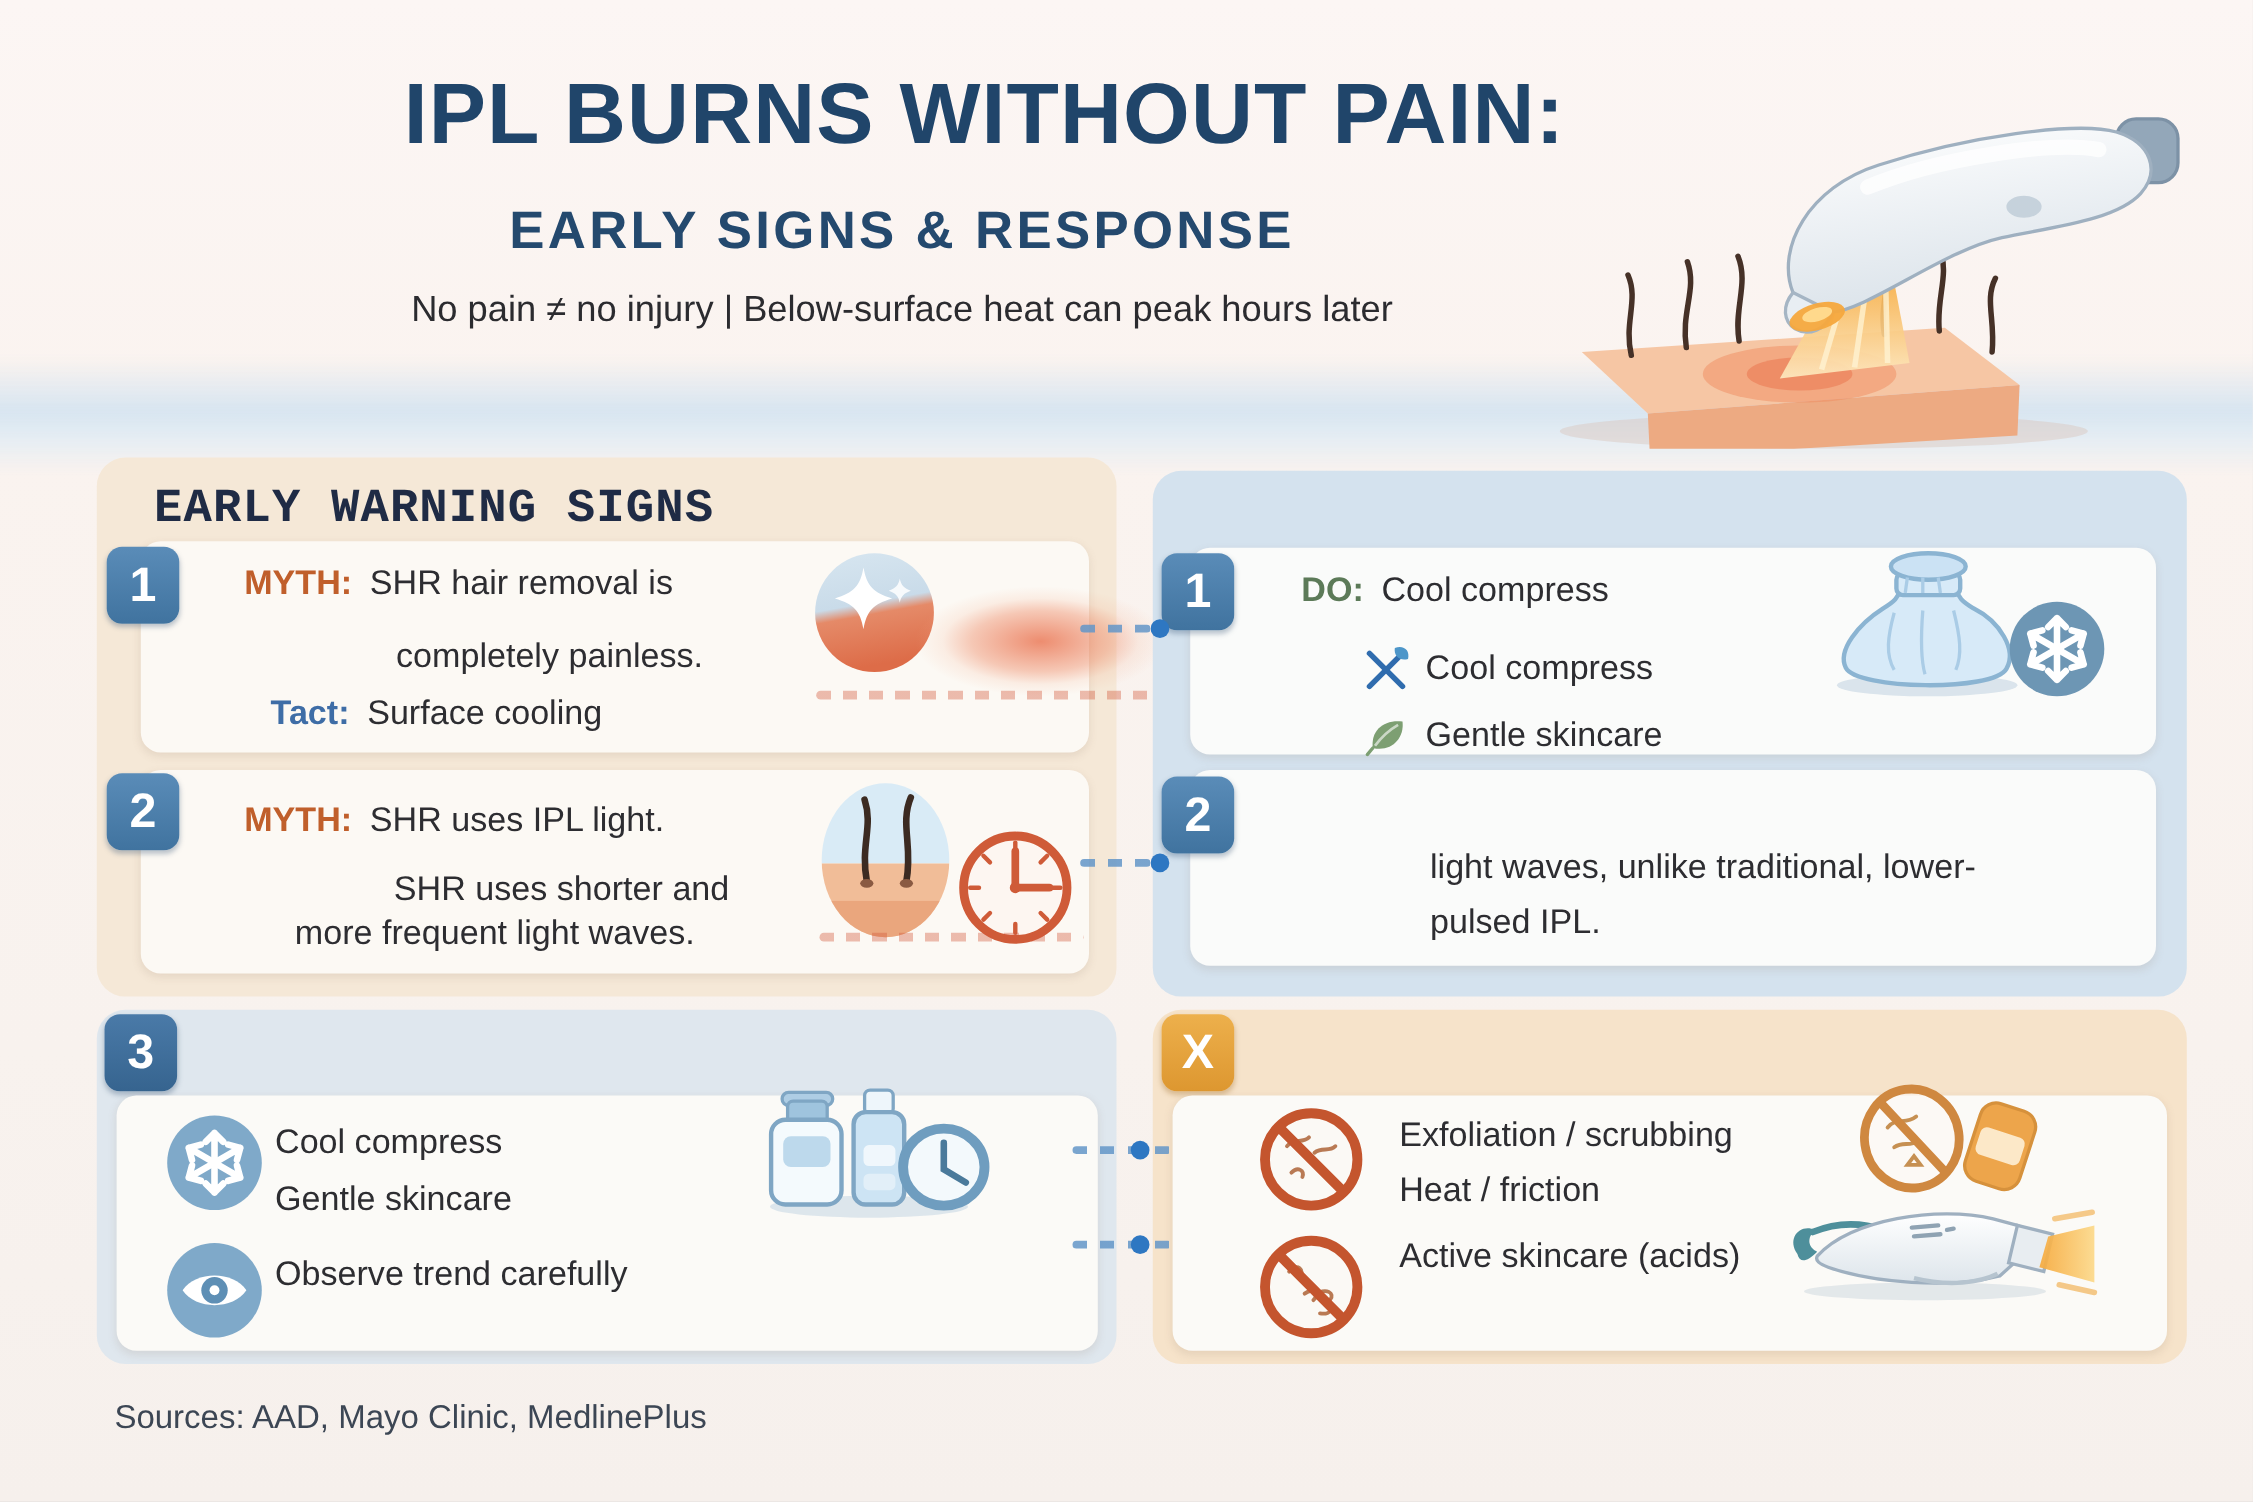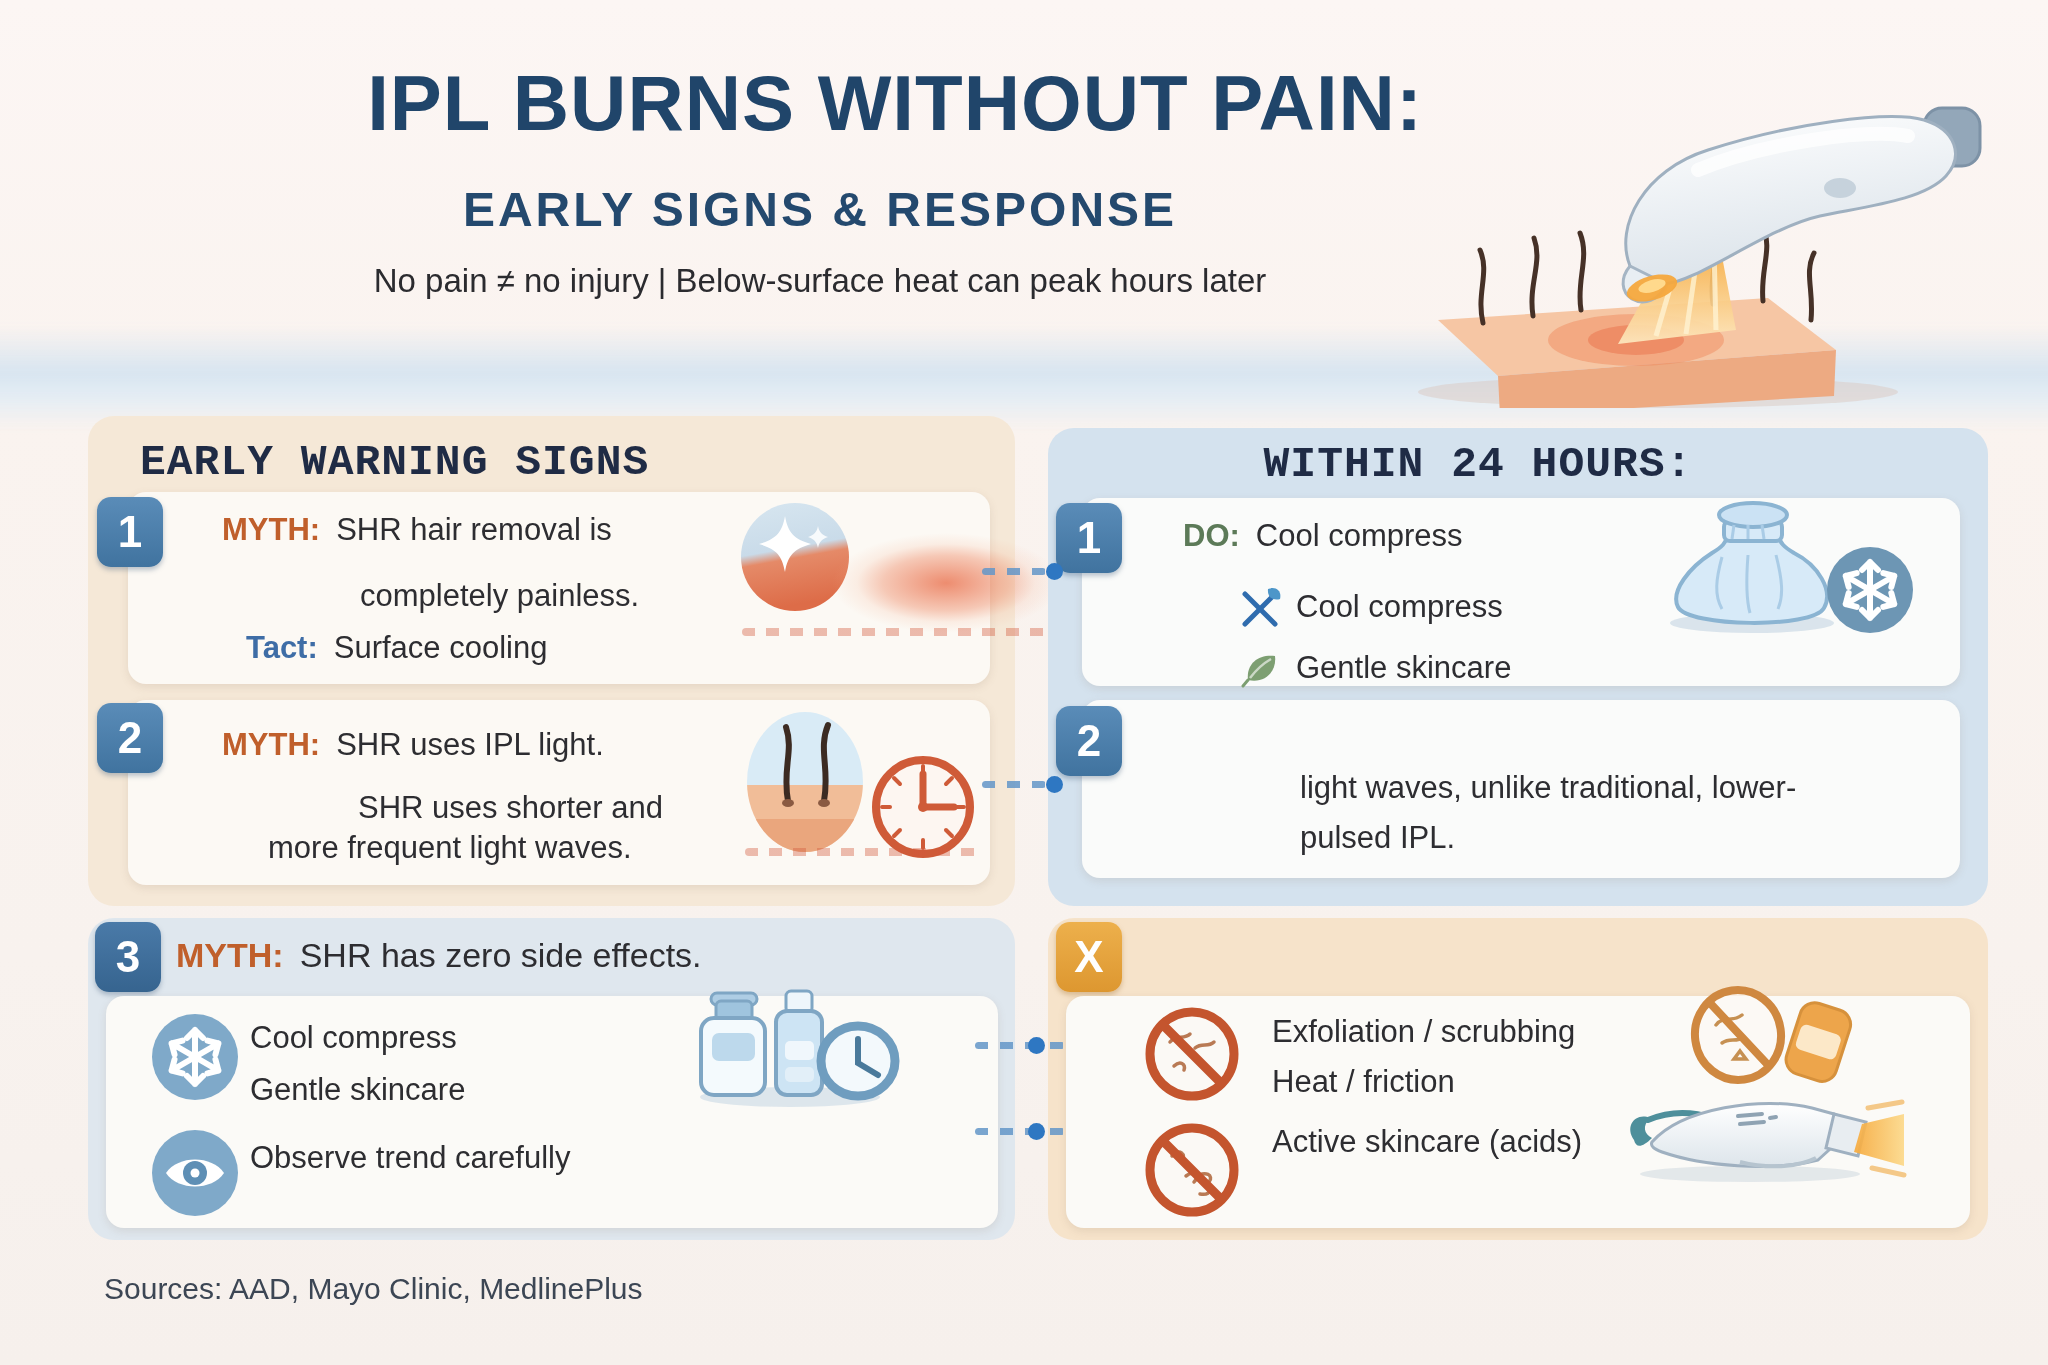--- a/index.html
+++ b/index.html
@@ -184,21 +184,20 @@
       <g stroke="#cf5b38" stroke-width="7" stroke-linecap="round">
         <line x1="57" y1="57" x2="57" y2="24"></line>
           <line x1="57" y1="57" x2="88" y2="57"></line>
       </g>
       <circle cx="57" cy="57" r="5" fill="#cf5b38"></circle>
     </svg>
   </div>
   <div class="red-dashes" style="left:745px;top:848px;width:240px;"></div>
 
   <div class="panel p-blue" style="left:1048px;top:428px;width:940px;height:478px;"></div>
-  <div class="abs center panel-heading" style="left:1048px;top:440px;width:860px;">WITHIN 24 HOURS:</div>
 
   <div class="card c-cool" style="left:1082px;top:498px;width:878px;height:188px;"></div>
   <div class="badge" style="left:1056px;top:503px;">1</div>
   <div class="abs line" style="left:1183px;top:518px;">
     <span class="lab do">DO:</span><span>Cool compress</span>
   </div>
   <div class="abs" style="left:1238px;top:586px;">
     <svg width="44" height="44" viewBox="0 0 44 44">
       <g stroke="#2f6cae" stroke-width="5" stroke-linecap="round">
         <line x1="7" y1="38" x2="37" y2="8"></line>
@@ -244,23 +243,20 @@
     </svg>
   </div>
 
   <div class="card c-cool" style="left:1082px;top:700px;width:878px;height:178px;"></div>
   <div class="badge" style="left:1056px;top:706px;">2</div>
   <div class="abs line" style="left:1300px;top:770px;">light waves, unlike traditional, lower-</div>
   <div class="abs line" style="left:1300px;top:820px;">pulsed IPL.</div>
 
   <div class="panel p-gray" style="left:88px;top:918px;width:927px;height:322px;"></div>
   <div class="badge badge-dark" style="left:95px;top:922px;">3</div>
-  <div class="abs hdr-line" style="left:176px;top:936px;">
-    <span class="lab myth">MYTH:</span><span>SHR has zero side effects.</span>
-  </div>
   <div class="card c-flat" style="left:106px;top:996px;width:892px;height:232px;"></div>
   <div class="abs" style="left:150px;top:1012px;">
     <svg width="90" height="90" viewBox="0 0 90 90">
       <circle cx="45" cy="45" r="43" fill="#7fa9c9"></circle>
       <g transform="translate(45,45)" stroke="#ffffff" stroke-width="6" stroke-linecap="round" fill="none">
         <path d="M0,-27 L0,27 M0,-27 l-8,8 M0,-27 l8,8 M0,27 l-8,-8 M0,27 l8,-8"></path>
         <path transform="rotate(60)" d="M0,-27 L0,27 M0,-27 l-8,8 M0,-27 l8,8 M0,27 l-8,-8 M0,27 l8,-8"></path>
         <path transform="rotate(120)" d="M0,-27 L0,27 M0,-27 l-8,8 M0,-27 l8,8 M0,27 l-8,-8 M0,27 l8,-8"></path>
       </g>
     </svg>

